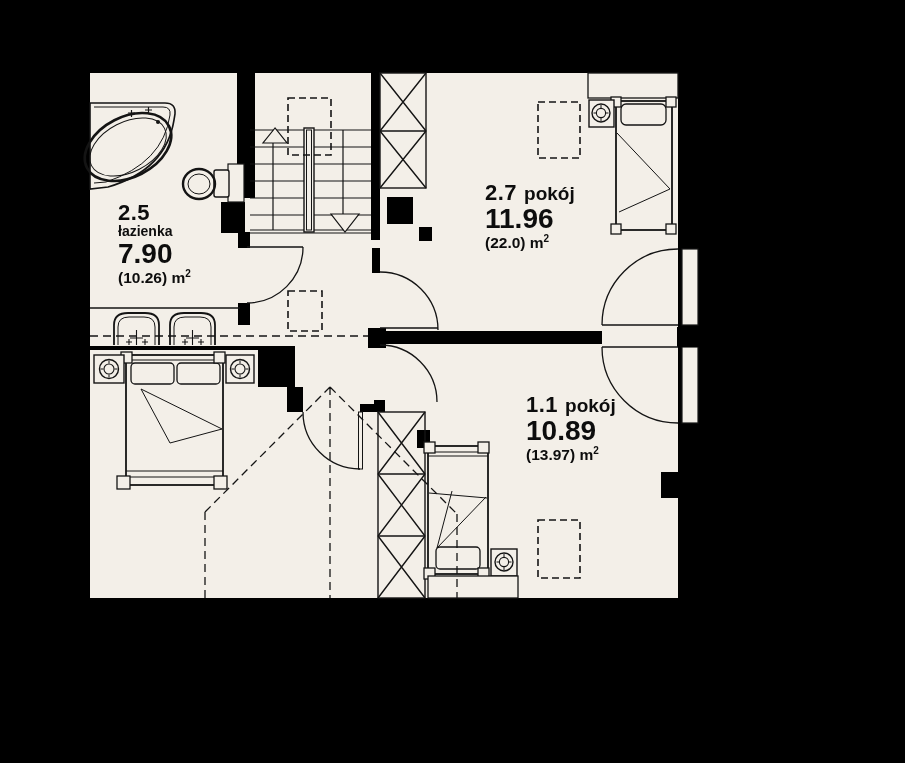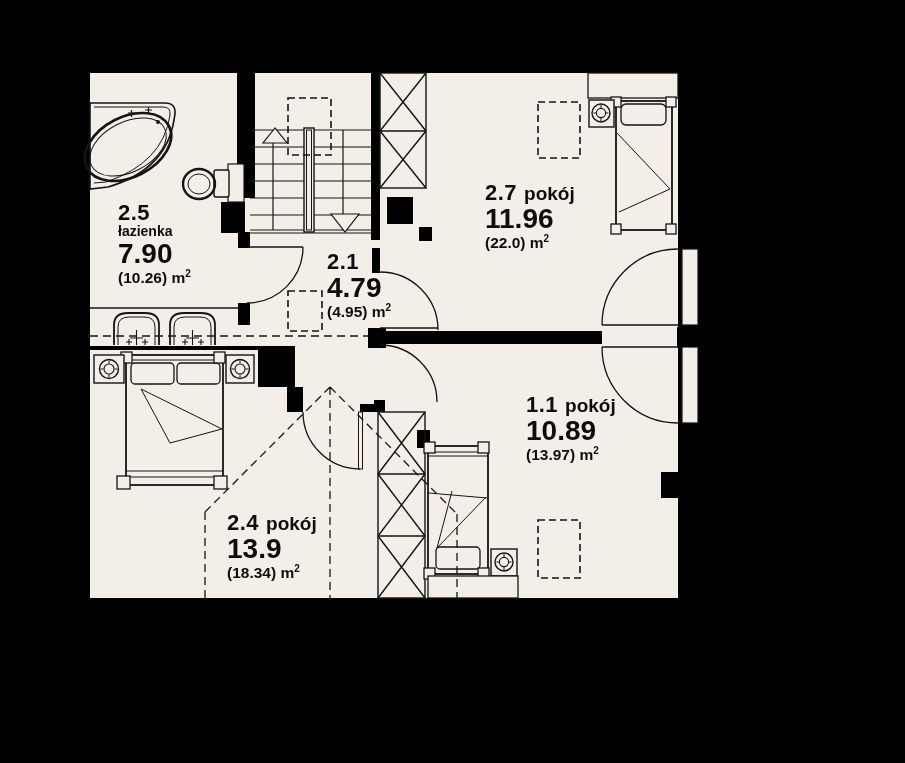--- a/index.html
+++ b/index.html
@@ -181,37 +181,27 @@
   </g>
 </svg>
 
   <div class="room-label" style="left:118px;top:201px;">
     <span class="rl-line rl-num">2.5</span>
     <span class="rl-line rl-name" style="margin-left:0;font-size:14px;">łazienka</span>
     <span class="rl-line rl-area">7.90</span>
     <span class="rl-line rl-gross"><span>(10.26)</span> <span>m</span><sup>2</sup></span>
   </div>
 
-  <div class="room-label" style="left:327px;top:250px;">
-    <span class="rl-line rl-num">2.1</span>
-    <span class="rl-line rl-area">4.79</span>
-    <span class="rl-line rl-gross"><span>(4.95)</span> <span>m</span><sup>2</sup></span>
-  </div>
 
   <div class="room-label" style="left:485px;top:181px;">
     <span class="rl-line"><span class="rl-num">2.7</span><span class="rl-name">pokój</span></span>
     <span class="rl-line rl-area">11.96</span>
     <span class="rl-line rl-gross"><span>(22.0)</span> <span>m</span><sup>2</sup></span>
   </div>
 
   <div class="room-label" style="left:526px;top:393px;">
     <span class="rl-line"><span class="rl-num">1.1</span><span class="rl-name">pokój</span></span>
     <span class="rl-line rl-area">10.89</span>
     <span class="rl-line rl-gross"><span>(13.97)</span> <span>m</span><sup>2</sup></span>
   </div>
 
-  <div class="room-label" style="left:227px;top:511px;">
-    <span class="rl-line"><span class="rl-num">2.4</span><span class="rl-name">pokój</span></span>
-    <span class="rl-line rl-area">13.9</span>
-    <span class="rl-line rl-gross"><span>(18.34)</span> <span>m</span><sup>2</sup></span>
-  </div>
 
 </div>
 
 </body></html>

